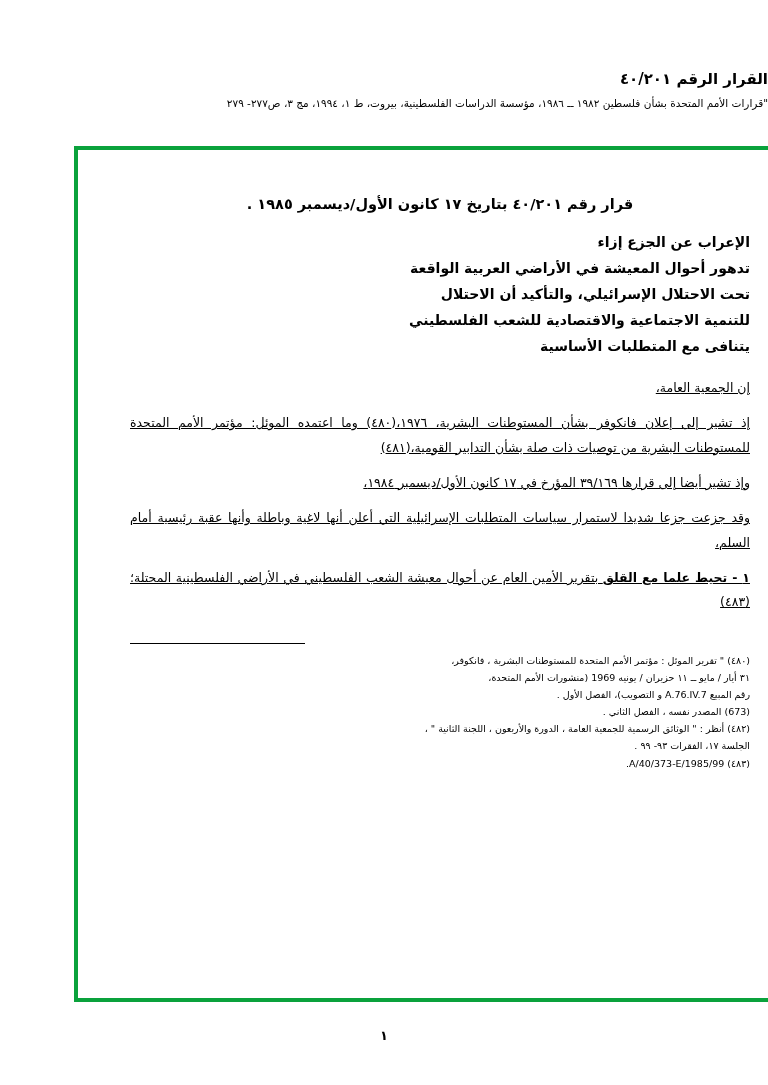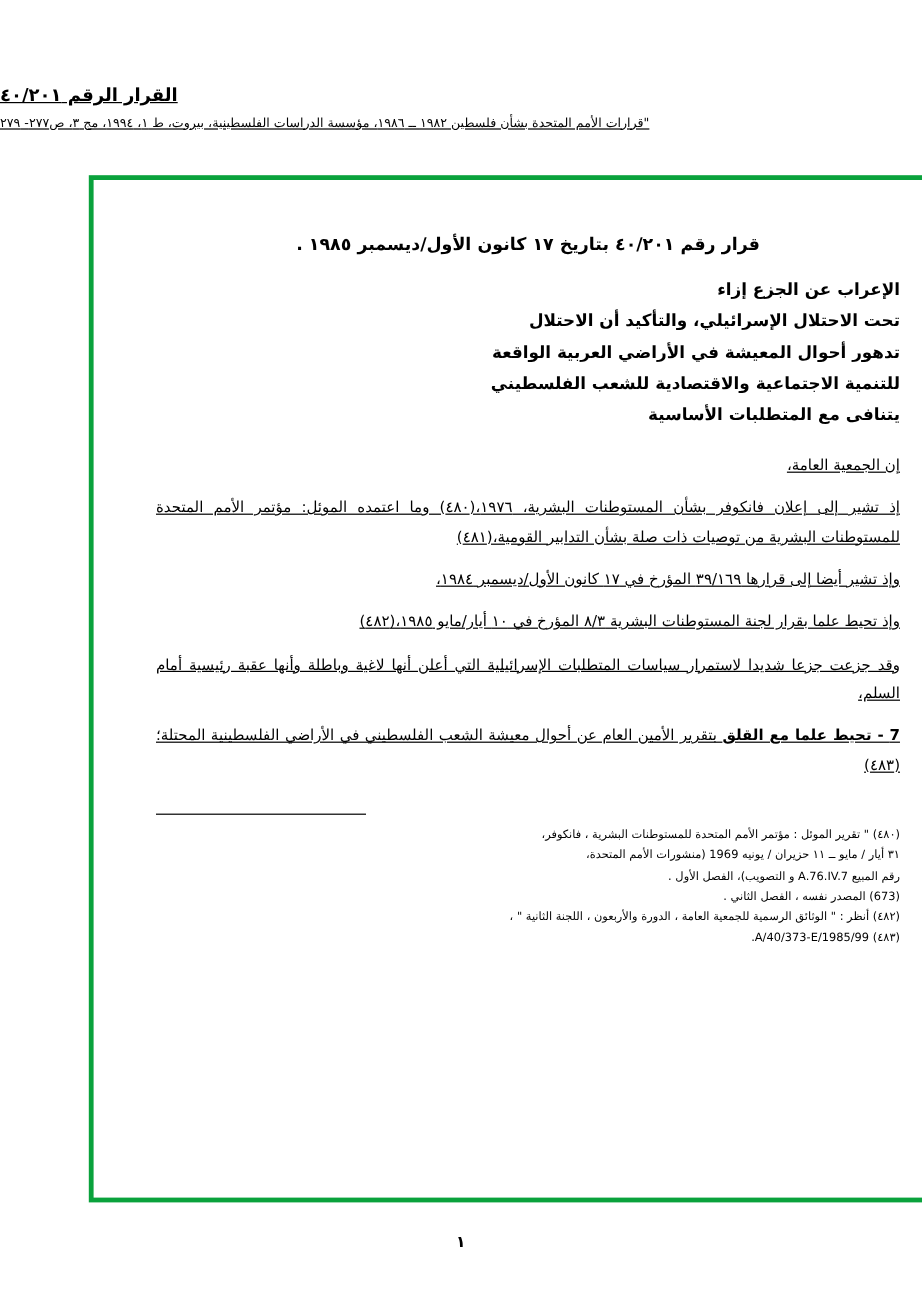--- a/index.html
+++ b/index.html
@@ -17,22 +17,21 @@
   }
   .page {
     position: absolute;
     inset: 0;
   }
   .doc-header {
     position: absolute;
     top: 70px;
     left: 0;
     right: 0;
-    text-align: left;
-    text-decoration: underline;
+    text-align: right;
   }
   .doc-title {
     font-size: 15px;
     font-weight: bold;
     letter-spacing: 0px;
     line-height: 1.3;
   }
   .doc-source {
     font-size: 10.5px;
     margin-top: 7px;
@@ -132,45 +131,45 @@
     <div class="doc-source">"قرارات الأمم المتحدة بشأن فلسطين ١٩٨٢ ــ ١٩٨٦، مؤسسة الدراسات الفلسطينية، بيروت، ط ١، ١٩٩٤،  مج ٣، ص٢٧٧- ٢٧٩</div>
   </div>
 
   <div class="frame" style="border-color: rgb(10, 162, 60);">
     <div class="frame-inner">
 
       <div class="res-line">قرار رقم ٤٠/٢٠١ بتاريخ ١٧ كانون الأول/ديسمبر ١٩٨٥ .</div>
 
       <div class="heading-block">
         <div>الإعراب عن الجزع إزاء</div>
+        <div>تدهور أحوال المعيشة في الأراضي العربية الواقعة</div>
         <div>تحت الاحتلال الإسرائيلي، والتأكيد أن الاحتلال</div>
-        <div>تدهور أحوال المعيشة في الأراضي العربية الواقعة</div>
         <div>للتنمية الاجتماعية والاقتصادية للشعب الفلسطيني</div>
         <div>يتنافى مع المتطلبات الأساسية</div>
       </div>
 
       <div class="body-text">
         <div class="para plain">إن الجمعية العامة،</div>
         <div class="para">إذ تشير إلى إعلان فانكوفر بشأن المستوطنات البشرية، ١٩٧٦،(٤٨٠) وما اعتمده الموئل: مؤتمر الأمم المتحدة للمستوطنات البشرية من توصيات ذات صلة بشأن التدابير القومية،(٤٨١)</div>
         <div class="para">وإذ تشير أيضا إلى قرارها ٣٩/١٦٩ المؤرخ في ١٧ كانون الأول/ديسمبر ١٩٨٤،</div>
-        <div class="para">وإذ تحيط علما بقرار لجنة المستوطنات البشرية ٨/٣ المؤرخ في ١٠ أيار/مايو ١٩٨٥،(٤٨٢)</div>
         <div class="para">وقد جزعت جزعا شديدا لاستمرار سياسات المتطلبات الإسرائيلية التي أعلن أنها لاغية وباطلة وأنها عقبة رئيسية أمام السلم،</div>
-        <div class="para"><span class="b">7 - تحيط علما مع القلق</span><span> بتقرير الأمين العام عن أحوال معيشة الشعب الفلسطيني في الأراضي الفلسطينية المحتلة؛(٤٨٣)</span></div>
+        <div class="para"><span class="b">١ - تحيط علما مع القلق</span><span> بتقرير الأمين العام عن أحوال معيشة الشعب الفلسطيني في الأراضي الفلسطينية المحتلة؛(٤٨٣)</span></div>
       </div>
 
       <div class="notes-rule-wrap">
         <div class="notes-rule-line"></div>
       </div>
 
       <div class="notes">
         <div class="nline">(٤٨٠) " تقرير الموئل : مؤتمر الأمم المتحدة للمستوطنات البشرية ، فانكوفر،</div>
         <div class="nline">٣١ أيار / مايو ــ ١١ حزيران / يونيه 1969 (منشورات الأمم المتحدة،</div>
         <div class="nline">رقم المبيع A.76.IV.7 و التصويب)، الفصل الأول .</div>
         <div class="nline">(673) المصدر نفسه ، الفصل الثاني .</div>
         <div class="nline">(٤٨٢) أنظر : " الوثائق الرسمية للجمعية العامة ، الدورة والأربعون ، اللجنة الثانية " ،</div>
+        <div class="nline">الجلسة ١٧، الفقرات ٩٣- ٩٩ .</div>
         <div class="nline">(٤٨٣) A/40/373-E/1985/99.</div>
       </div>
 
     </div>
   </div>
 
   <div class="page-number">١</div>
 
 </div>
 

